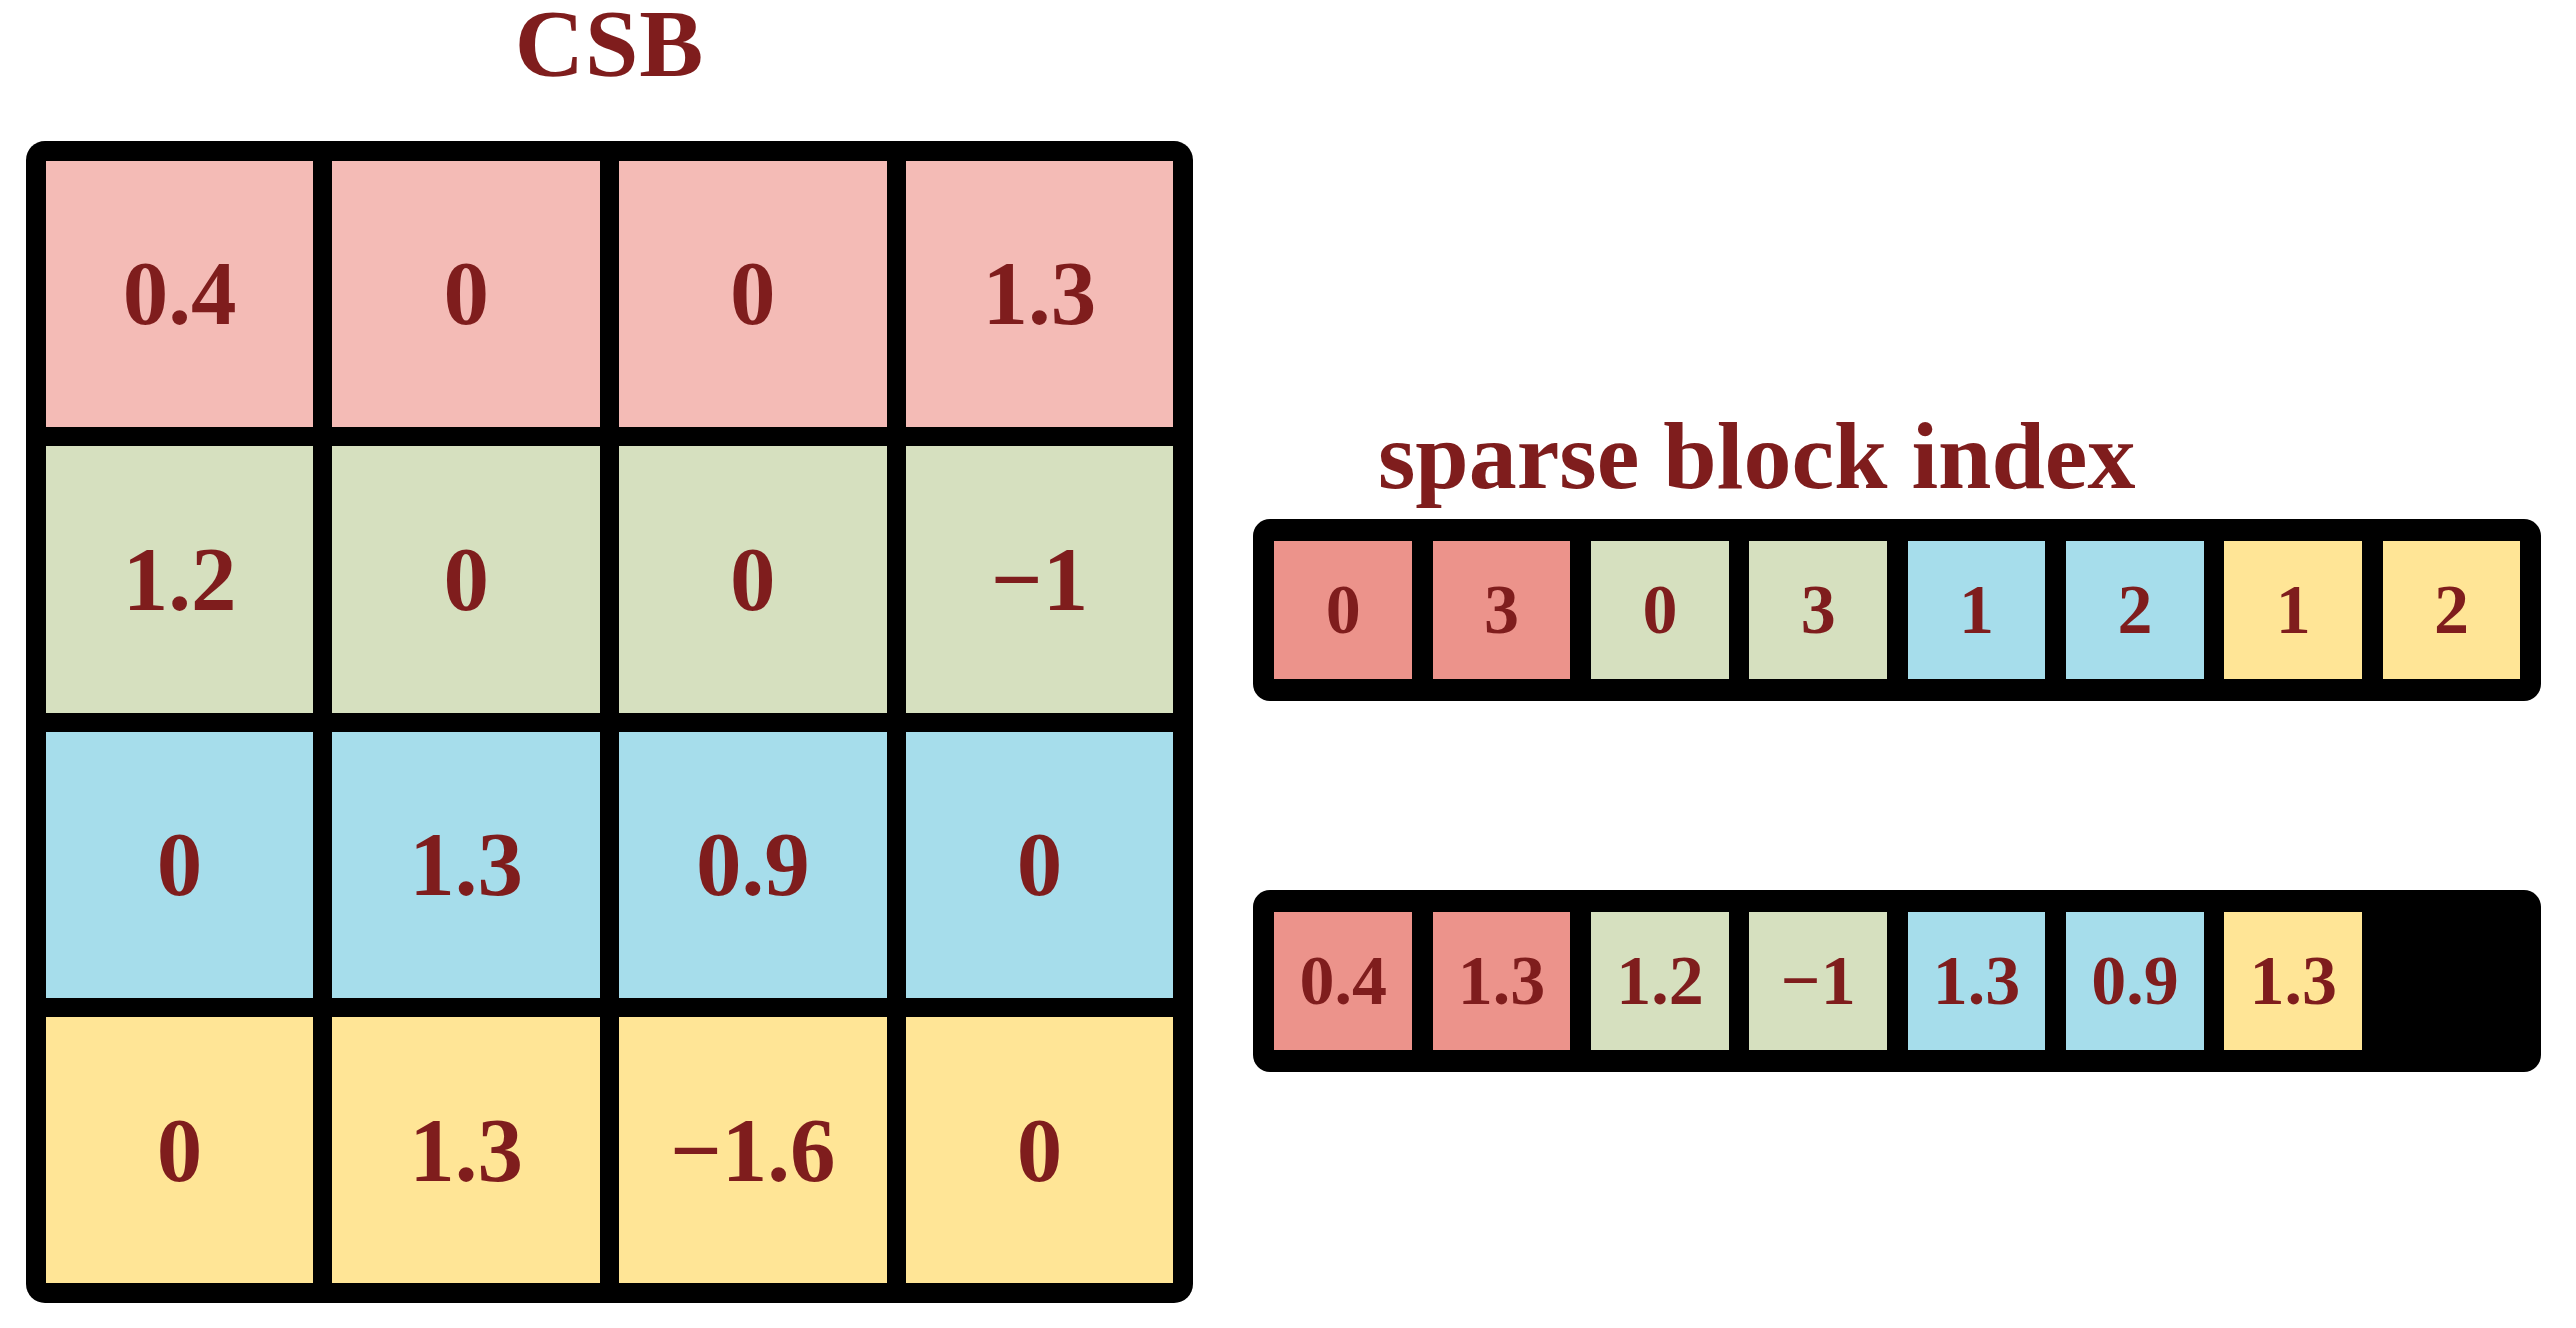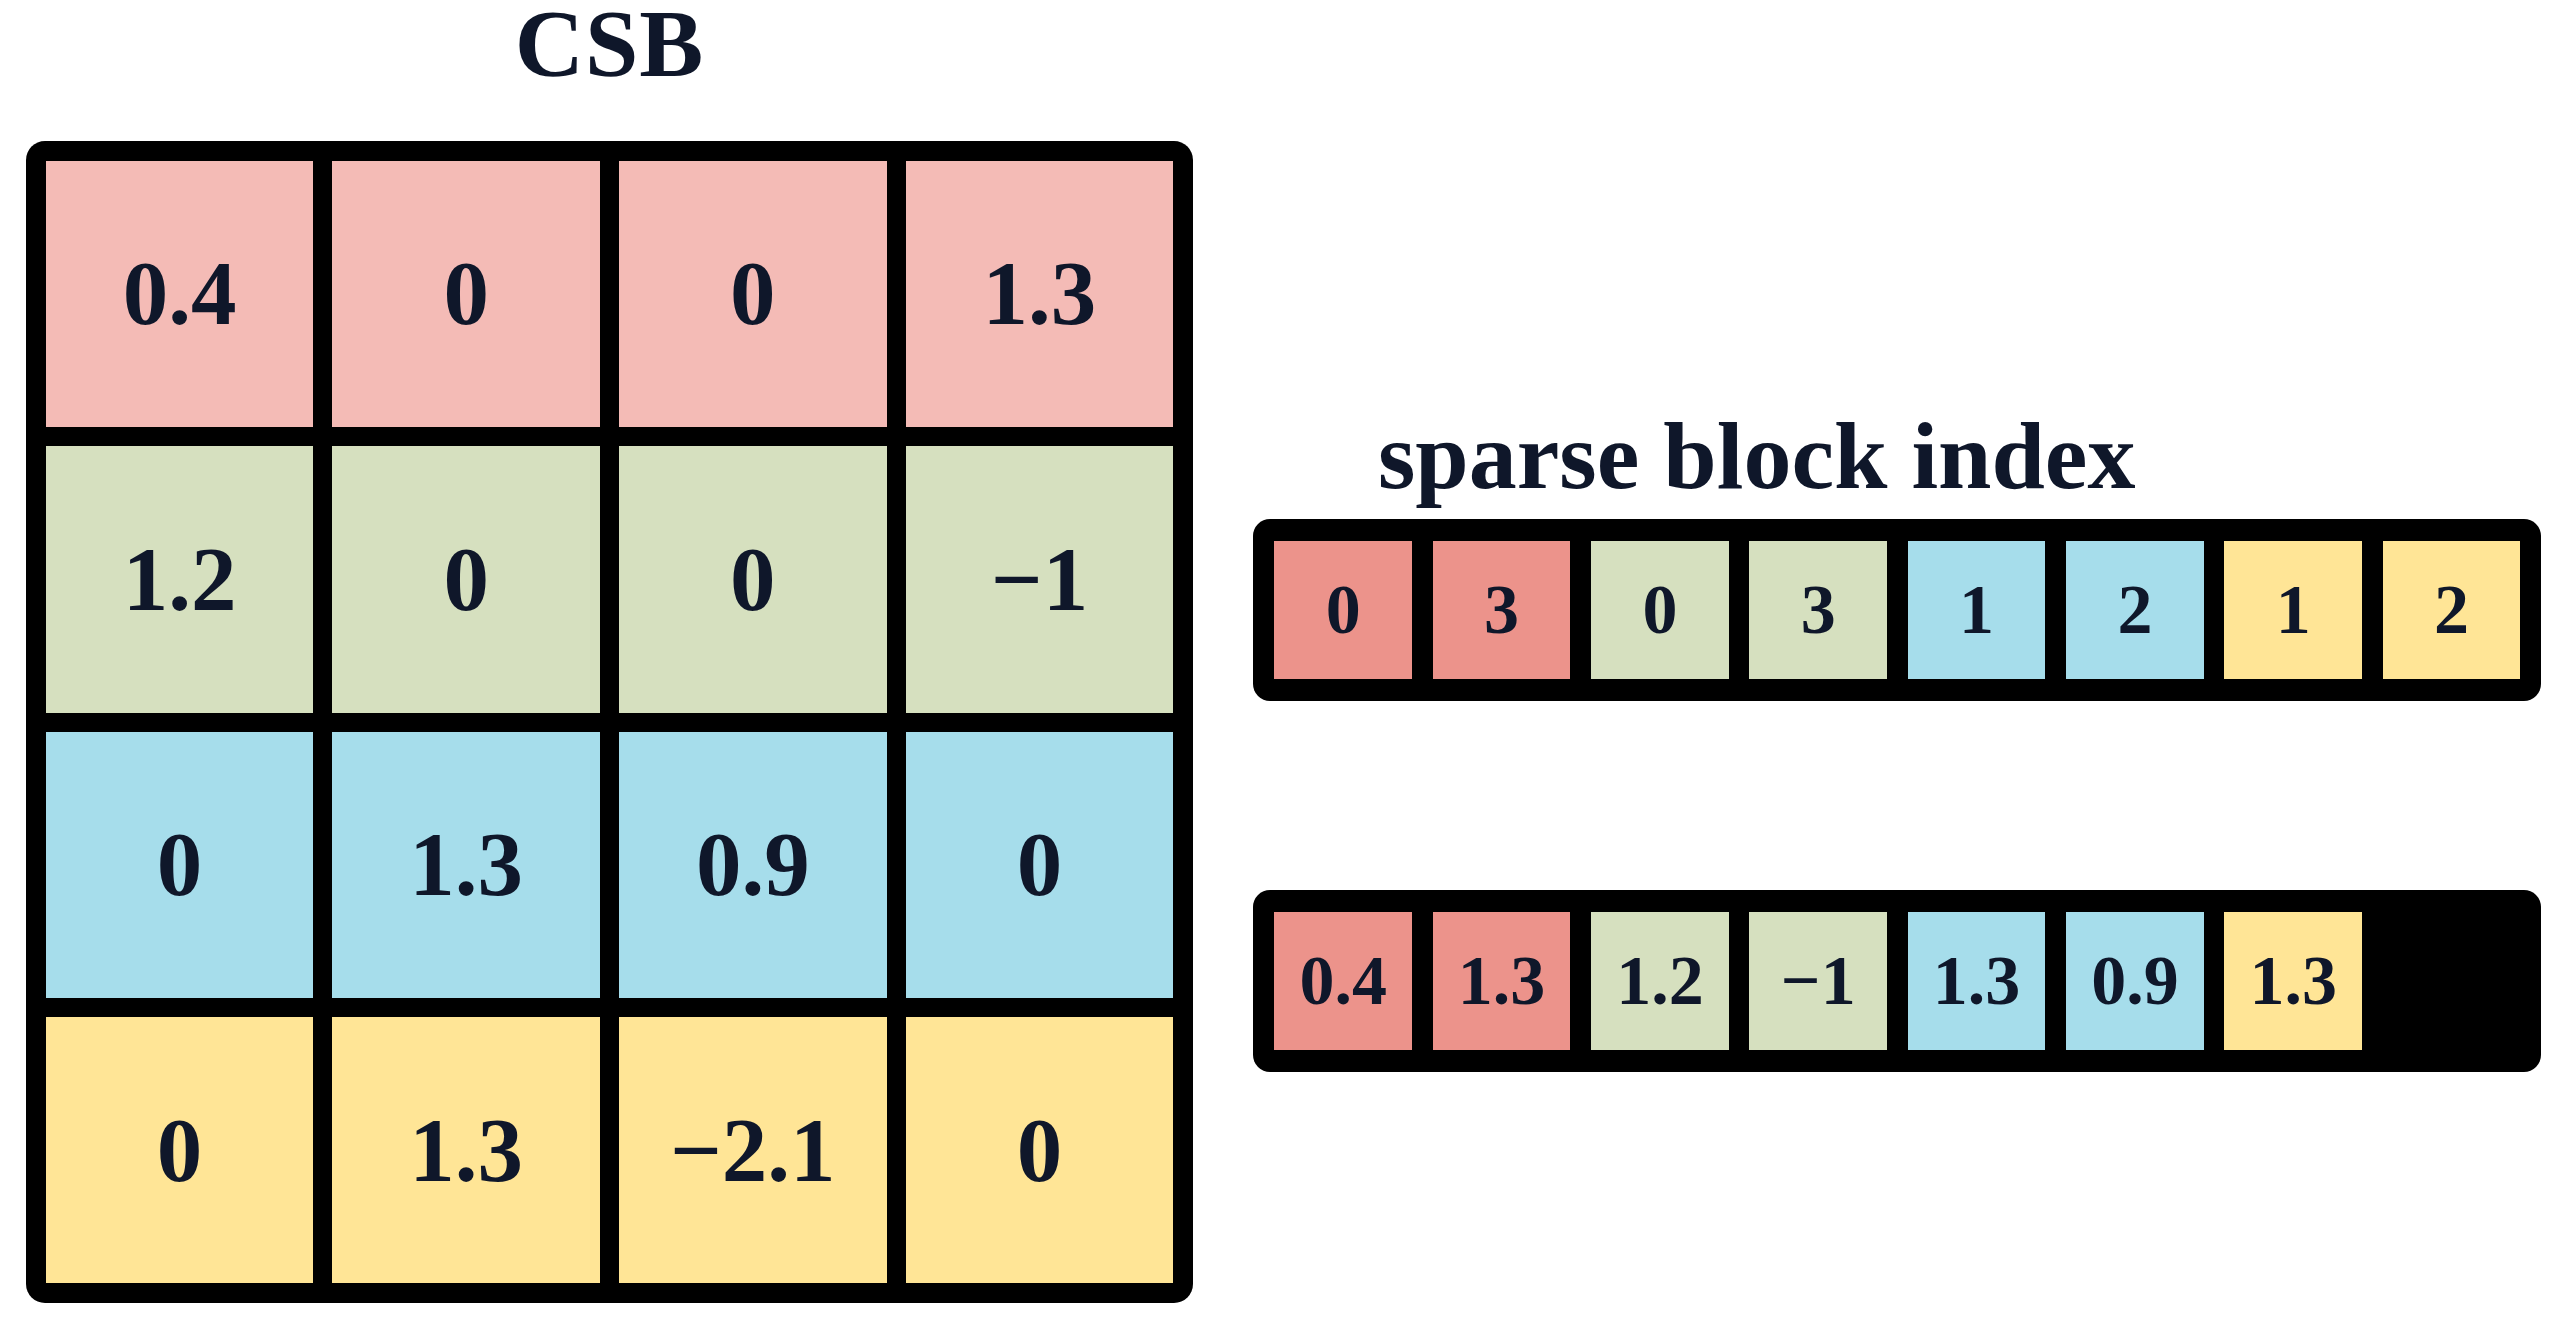--- a/index.html
+++ b/index.html
@@ -7,21 +7,21 @@
     padding: 0;
     background: #ffffff;
   }
   .page {
     position: relative;
     width: 2576px;
     height: 1329px;
     background: #ffffff;
     font-family: "Liberation Serif", "DejaVu Serif", serif;
     font-weight: bold;
-    color: #0f172a;
+    color: #7f1d1d;
     overflow: hidden;
   }
 
   
   .csb-title {
     position: absolute;
     left: 26px;
     top: -8.6px;
     width: 1167px;
     text-align: center;
@@ -104,21 +104,21 @@
     <div class="mcell" style="background-color: rgb(214, 224, 191);">0</div>
     <div class="mcell" style="background-color: rgb(214, 224, 191);">−1</div>
 
     <div class="mcell" style="background-color: rgb(166, 221, 235);">0</div>
     <div class="mcell" style="background-color: rgb(166, 221, 235);">1.3</div>
     <div class="mcell" style="background-color: rgb(166, 221, 235);">0.9</div>
     <div class="mcell" style="background-color: rgb(166, 221, 235);">0</div>
 
     <div class="mcell" style="background-color: rgb(255, 229, 150);">0</div>
     <div class="mcell" style="background-color: rgb(255, 229, 150);">1.3</div>
-    <div class="mcell" style="background-color: rgb(255, 229, 150);">−2.1</div>
+    <div class="mcell" style="background-color: rgb(255, 229, 150);">−1.6</div>
     <div class="mcell" style="background-color: rgb(255, 229, 150);">0</div>
   </div>
 
   <div class="arr-title t1">sparse block index</div>
   <div class="array a1">
     <div class="acell" style="background-color: rgb(236, 147, 139);">0</div>
     <div class="acell" style="background-color: rgb(236, 147, 139);">3</div>
     <div class="acell" style="background-color: rgb(214, 224, 191);">0</div>
     <div class="acell" style="background-color: rgb(214, 224, 191);">3</div>
     <div class="acell" style="background-color: rgb(166, 221, 235);">1</div>

